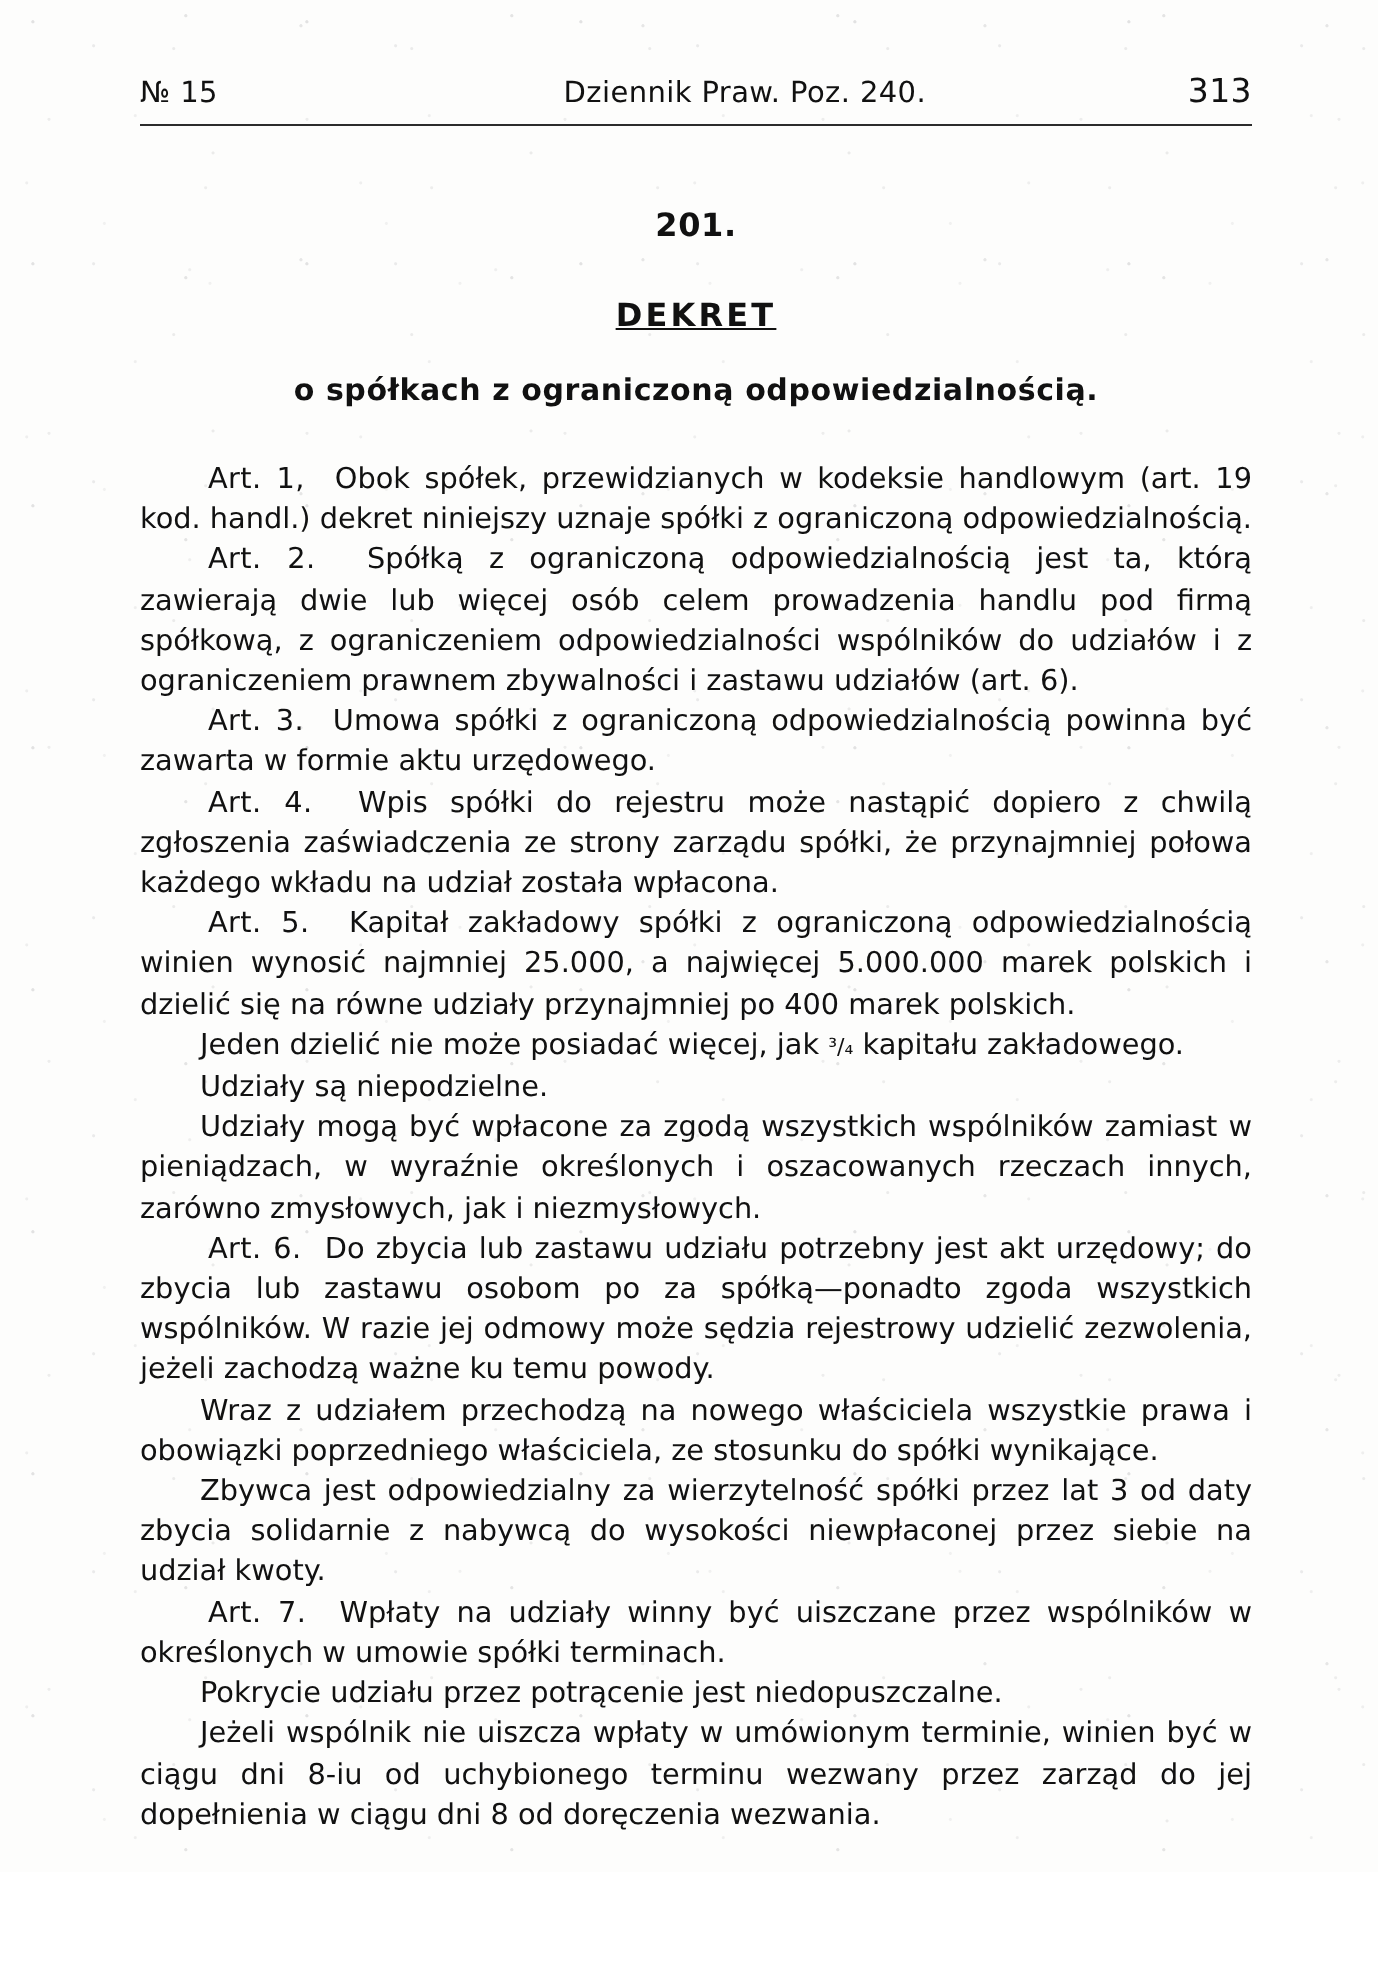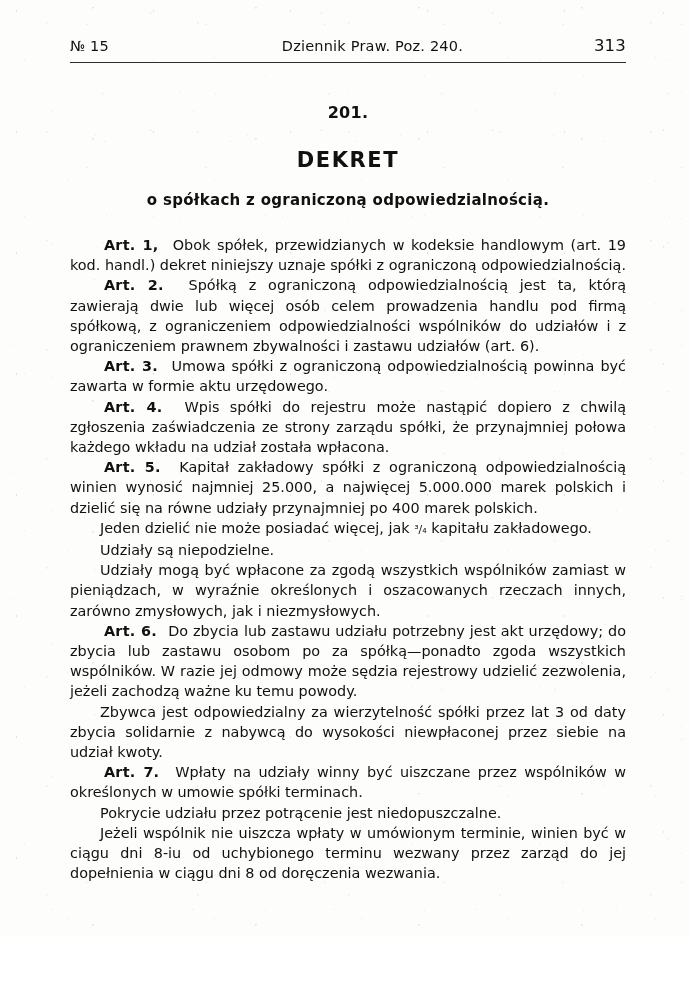--- a/index.html
+++ b/index.html
@@ -81,23 +81,24 @@
     text-align: center;
   }
   .act-number {
     margin-top: 40px;
     font-size: 16px;
     font-weight: bold;
     letter-spacing: 0.3px;
   }
   .act-kind {
     margin-top: 26px;
-    font-size: 21px;
+    font-size: 16px;
     font-weight: bold;
     letter-spacing: 1.6px;
+    text-decoration: underline;
   }
   .act-subject {
     margin-top: 19px;
     font-size: 15px;
     font-weight: bold;
     letter-spacing: 0.3px;
   }
 
   
   .body {
@@ -113,21 +114,21 @@
     margin: 0;
     text-indent: 34px;
   }
   p.para.spaced {
   }
   p.para.tight {
     text-indent: 30px;
   }
 
   .art-label {
-    font-weight: bold;
+    font-weight: normal;
     letter-spacing: 0.2px;
   }
   .art-label::after {
     content: "\00a0\00a0";
   }
 
   .frac {
     font-size: 11px;
     letter-spacing: 0;
   }
@@ -184,20 +185,21 @@
 
       <p class="para tight">Udziały są niepodzielne.</p>
 
       <p class="para tight">Udziały mogą być wpłacone za zgodą wszystkich wspólników zamiast w pieniądzach, w wyraźnie określonych i oszacowanych rzeczach innych, zarówno zmysłowych, jak i niezmysłowych.</p>
 
 
       <p class="para spaced">
         <span class="art-label">Art. 6.</span><span>Do zbycia lub zastawu udziału potrzebny jest akt urzędowy; do zbycia lub zastawu osobom po za spółką—ponadto zgoda wszystkich wspólników. W razie jej odmowy może sędzia rejestrowy udzielić zezwolenia, jeżeli zachodzą ważne ku temu powody.</span>
       </p>
 
+      <p class="para tight">Wraz z udziałem przechodzą na nowego właściciela wszystkie prawa i obowiązki poprzedniego właściciela, ze stosunku do spółki wynikające.</p>
 
       <p class="para tight">Zbywca jest odpowiedzialny za wierzytelność spółki przez lat 3 od daty zbycia solidarnie z nabywcą do wysokości niewpłaconej przez siebie na udział kwoty.</p>
 
       <p class="para spaced">
         <span class="art-label">Art. 7.</span><span>Wpłaty na udziały winny być uiszczane przez wspólników w określonych w umowie spółki terminach.</span>
       </p>
 
       <p class="para tight">Pokrycie udziału przez potrącenie jest niedopuszczalne.</p>
 
       <p class="para tight">Jeżeli wspólnik nie uiszcza wpłaty w umówionym terminie, winien być w ciągu dni 8-iu od uchybionego terminu wezwany przez zarząd do jej dopełnienia w ciągu dni 8 od doręczenia wezwania.</p>

